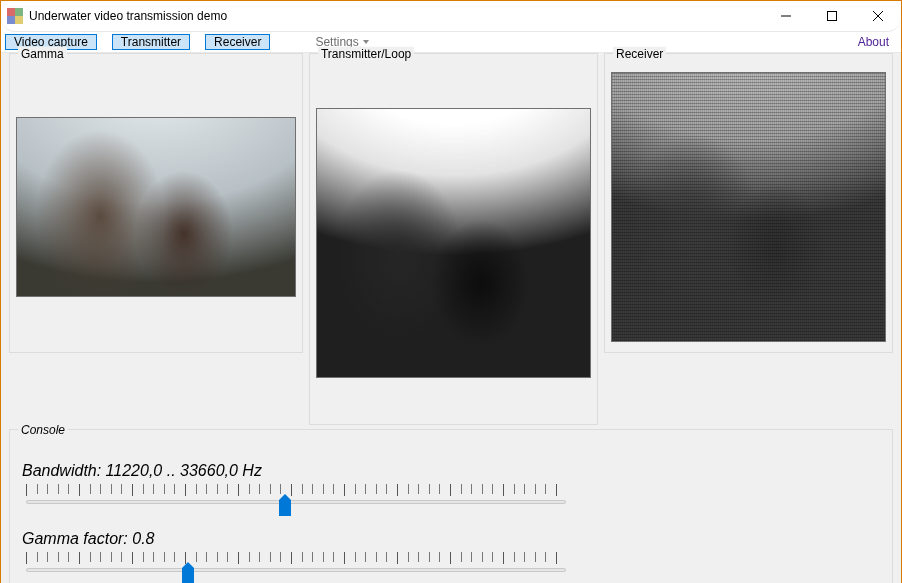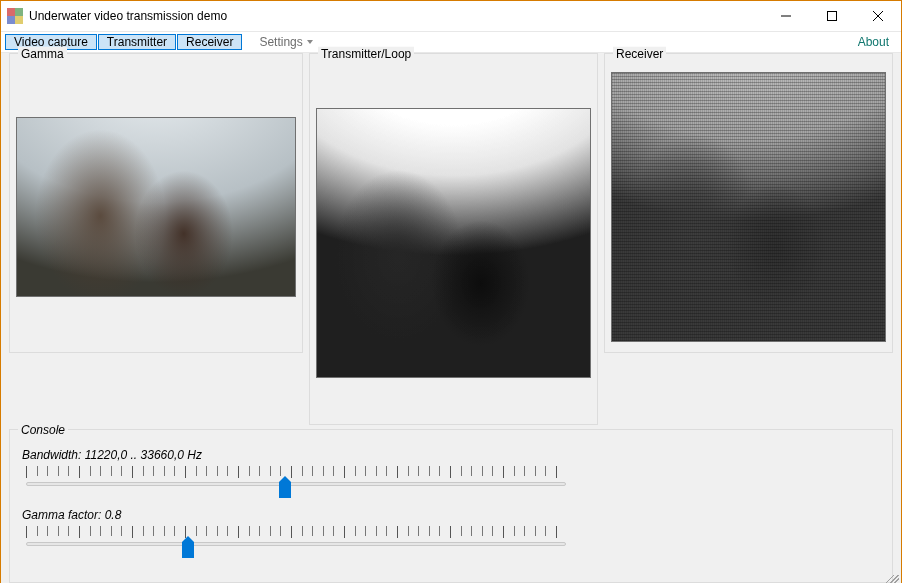--- a/index.html
+++ b/index.html
@@ -20,20 +20,21 @@
     position: relative;
   }
   
   .titlebar {
     height: 39px;
     background: #fff;
     display: flex;
     align-items: center;
     padding: 0 0 0 6px;
     border-bottom: 1px solid #e8e8e8;
+    border-radius: 14px;
   }
   .titlebar .app-icon {
     width: 16px; height: 16px;
     margin-right: 6px;
     display: inline-flex;
     flex-wrap: wrap;
   }
   .app-icon span { width:8px; height:8px; }
   .app-icon .c1{background:#d96a6a;}
   .app-icon .c2{background:#7fb37f;}
@@ -50,21 +51,21 @@
     color:#000;
   }
   .win-btn svg { stroke:#000; stroke-width:1; fill:none; }
   
   .toolstrip {
     height: 28px;
     background: #fff;
     display:flex;
     align-items:stretch;
     padding: 2px 4px;
-    gap: 2px;
+    gap: 16px;
     border-bottom: 1px solid #e8e8e8;
   }
   .ts-btn {
     border: 1px solid #0078d7;
     background: #cce4f7;
     color:#000;
     padding: 0 8px;
     display:flex; align-items:center;
     font-size:12px;
     margin-right: -1px;
@@ -78,21 +79,21 @@
     gap:4px;
     text-align:center;
   }
   .ts-drop .chev {
     width:0;height:0;border-left:3px solid transparent;border-right:3px solid transparent;border-top:4px solid #888;
   }
   .ts-spacer{flex:1;}
   .ts-about {
     display:flex; align-items:center;
     padding:0 8px;
-    color:#0f766e;
+    color:#4c1d95;
   }
   
   .client {
     flex:1;
     padding: 0 8px 8px 8px;
     display:flex;
     flex-direction:column;
     gap:4px;
     background:#f0f0f0;
     position:relative;
@@ -149,21 +150,21 @@
   .fg-dark { filter: grayscale(1) contrast(.9) brightness(.9); }
   
   .console-box {
     flex:0 0 auto;
   }
   .console-inner {
     width: 570px;
     padding: 4px 4px 8px 4px;
   }
   .slider-group { margin-bottom: 10px; }
-  .slider-label { font-size:12px; margin: 0 0 2px 2px; }
+  .slider-label { font-size:16px; margin: 14px 0 2px 2px; }
   .trackbar {
     position:relative;
     height: 34px;
     width: 540px;
     margin-left: 6px;
   }
   .tb-ticks {
     position:absolute; left:0; right:0; top:2px; height:10px;
     background:
       repeating-linear-gradient(90deg,#777 0 1px, transparent 1px 10.6px);

